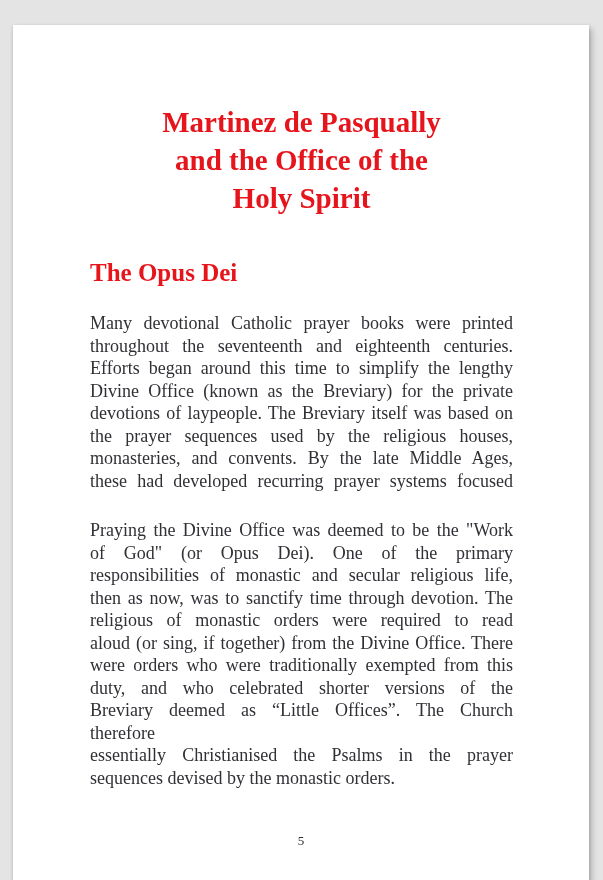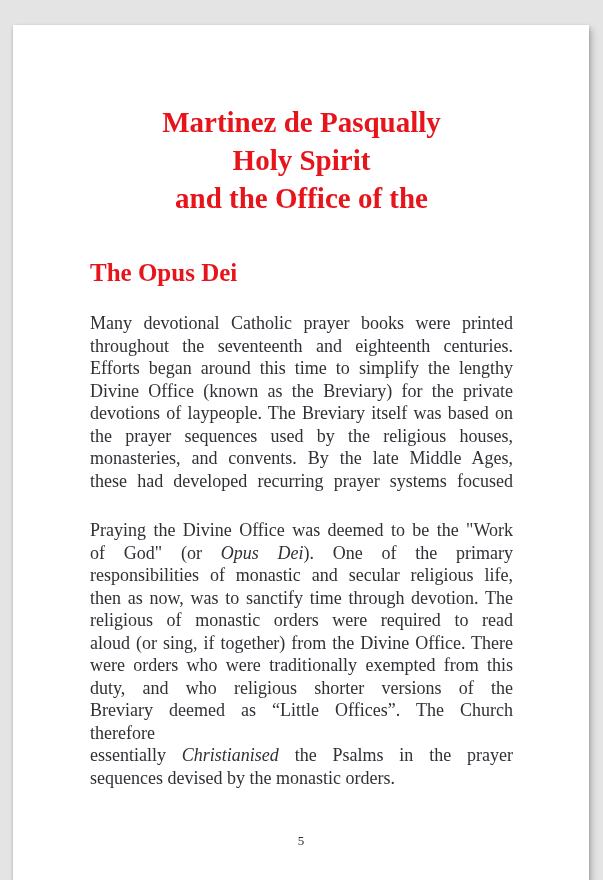--- a/index.html
+++ b/index.html
@@ -59,43 +59,42 @@
   .line{
     text-align:justify;
     text-align-last:justify;
     -moz-text-align-last:justify;
   }
   .line.last{
     text-align-last:left;
     -moz-text-align-last:left;
   }
   .it{
-    font-style:italic;
   }
   .page-number{
     position:absolute;
     bottom:40px;
     left:0;
     right:0;
     text-align:center;
     font-size:13px;
     line-height:15px;
     color:var(--body-text);
   }
 </style>
 </head>
 <body>
 
 <div class="canvas">
   <div class="page">
     <div class="content">
       <h1 class="title">
           <div>Martinez de Pasqually</div>
+          <div>and the Office of the</div>
           <div>Holy Spirit</div>
-          <div>and the Office of the</div>
         </h1>
       <h2 class="section-heading">The Opus Dei</h2>
       <div class="body">
           <div class="para">
             <div class="line"><span>Many devotional Catholic prayer books were printed</span></div>
             <div class="line"><span>throughout the seventeenth and eighteenth centuries.</span></div>
             <div class="line"><span>Efforts began around this time to simplify the lengthy</span></div>
             <div class="line"><span>Divine Office (known as the Breviary) for the private</span></div>
             <div class="line"><span>devotions of laypeople. The Breviary itself was based on</span></div>
             <div class="line"><span>the prayer sequences used by the religious houses,</span></div>
@@ -103,21 +102,21 @@
             <div class="line"><span>these had developed recurring prayer systems focused</span></div>
           </div>
           <div class="para">
             <div class="line"><span>Praying the Divine Office was deemed to be the "Work</span></div>
             <div class="line"><span>of God" (or </span><span class="it">Opus Dei</span><span>). One of the primary</span></div>
             <div class="line"><span>responsibilities of monastic and secular religious life,</span></div>
             <div class="line"><span>then as now, was to sanctify time through devotion. The</span></div>
             <div class="line"><span>religious of monastic orders were required to read</span></div>
             <div class="line"><span>aloud (or sing, if together) from the Divine Office. There</span></div>
             <div class="line"><span>were orders who were traditionally exempted from this</span></div>
-            <div class="line"><span>duty, and who religious shorter versions of the</span></div>
+            <div class="line"><span>duty, and who celebrated shorter versions of the</span></div>
             <div class="line"><span>Breviary deemed as “Little Offices”. The Church therefore</span></div>
             <div class="line"><span>essentially </span><span class="it">Christianised</span><span> the Psalms in the prayer</span></div>
             <div class="line last"><span>sequences devised by the monastic orders.</span></div>
           </div>
         </div>
     </div>
     <div class="page-number">5</div>
   </div>
 </div>
 

